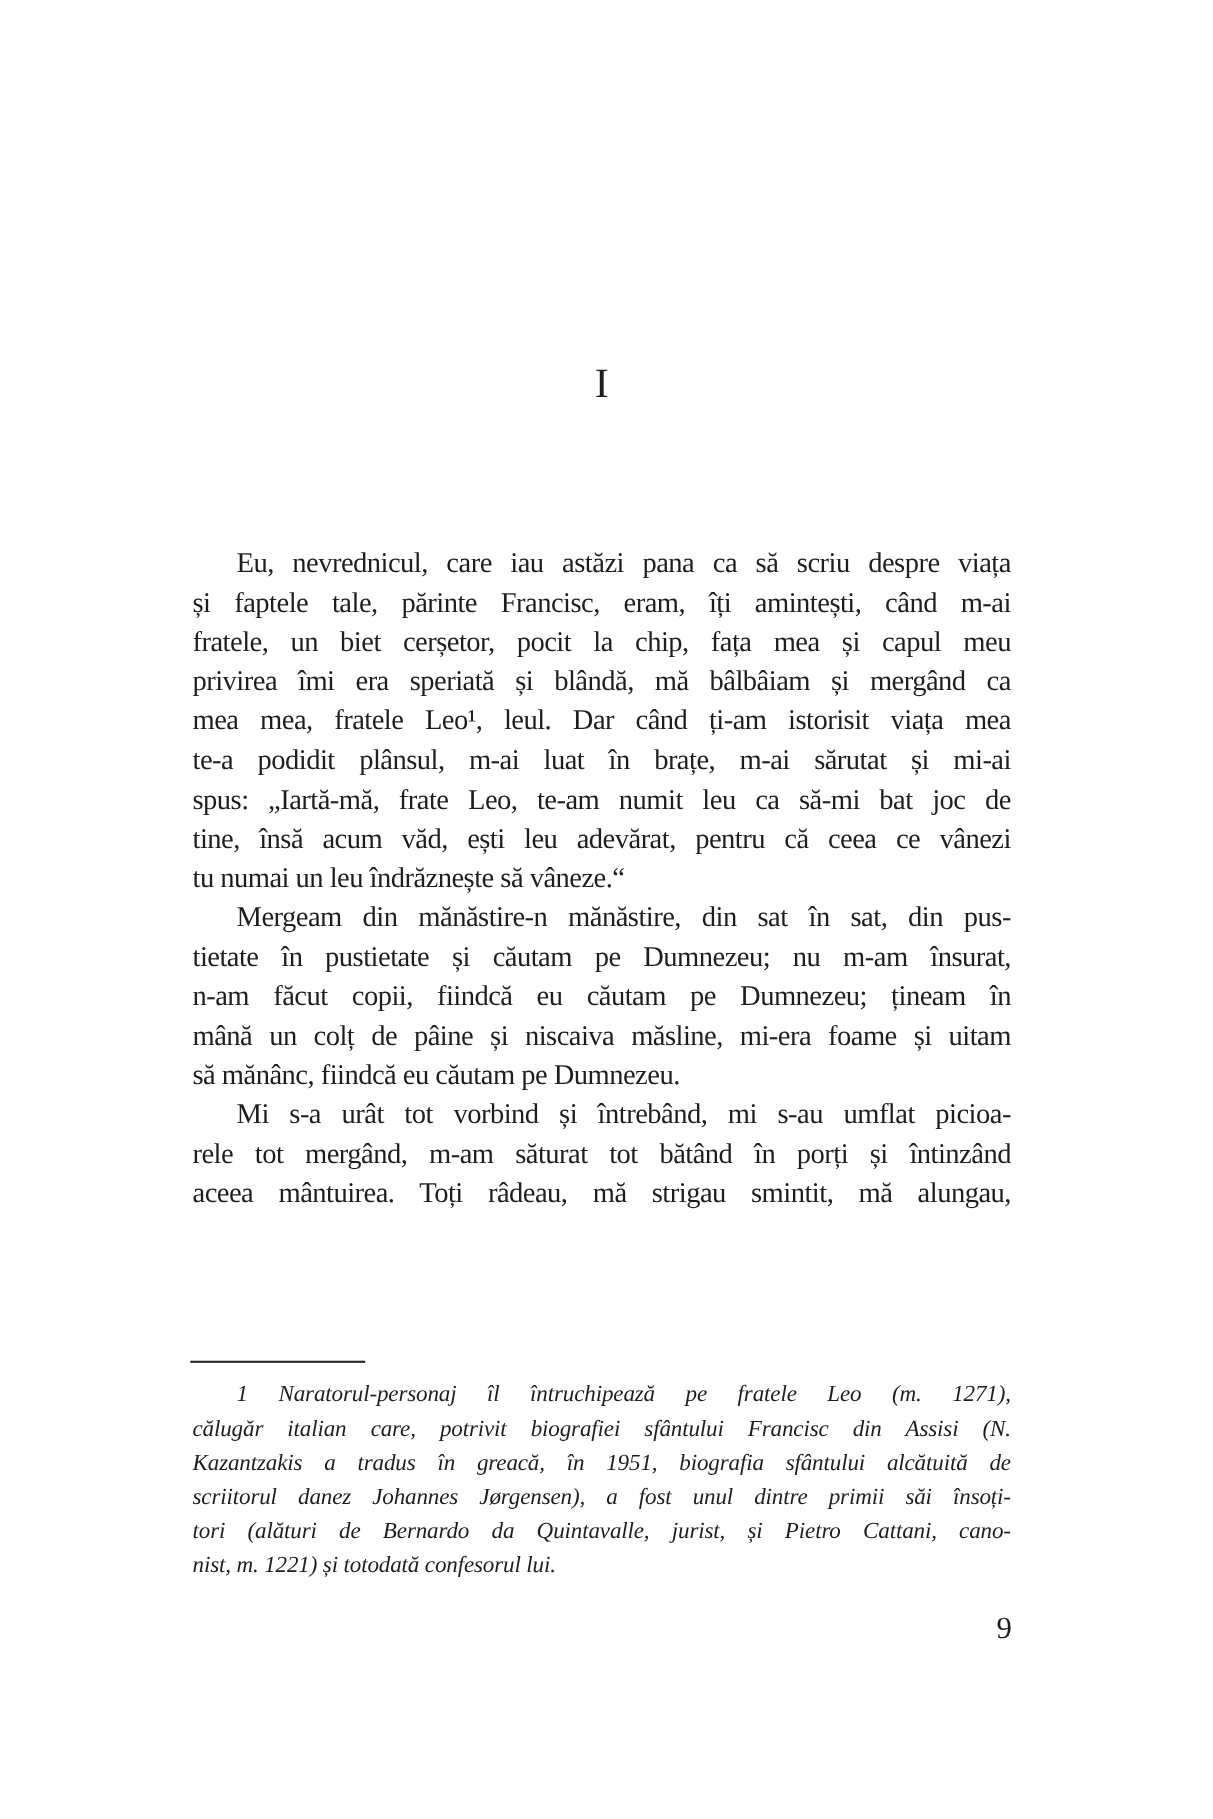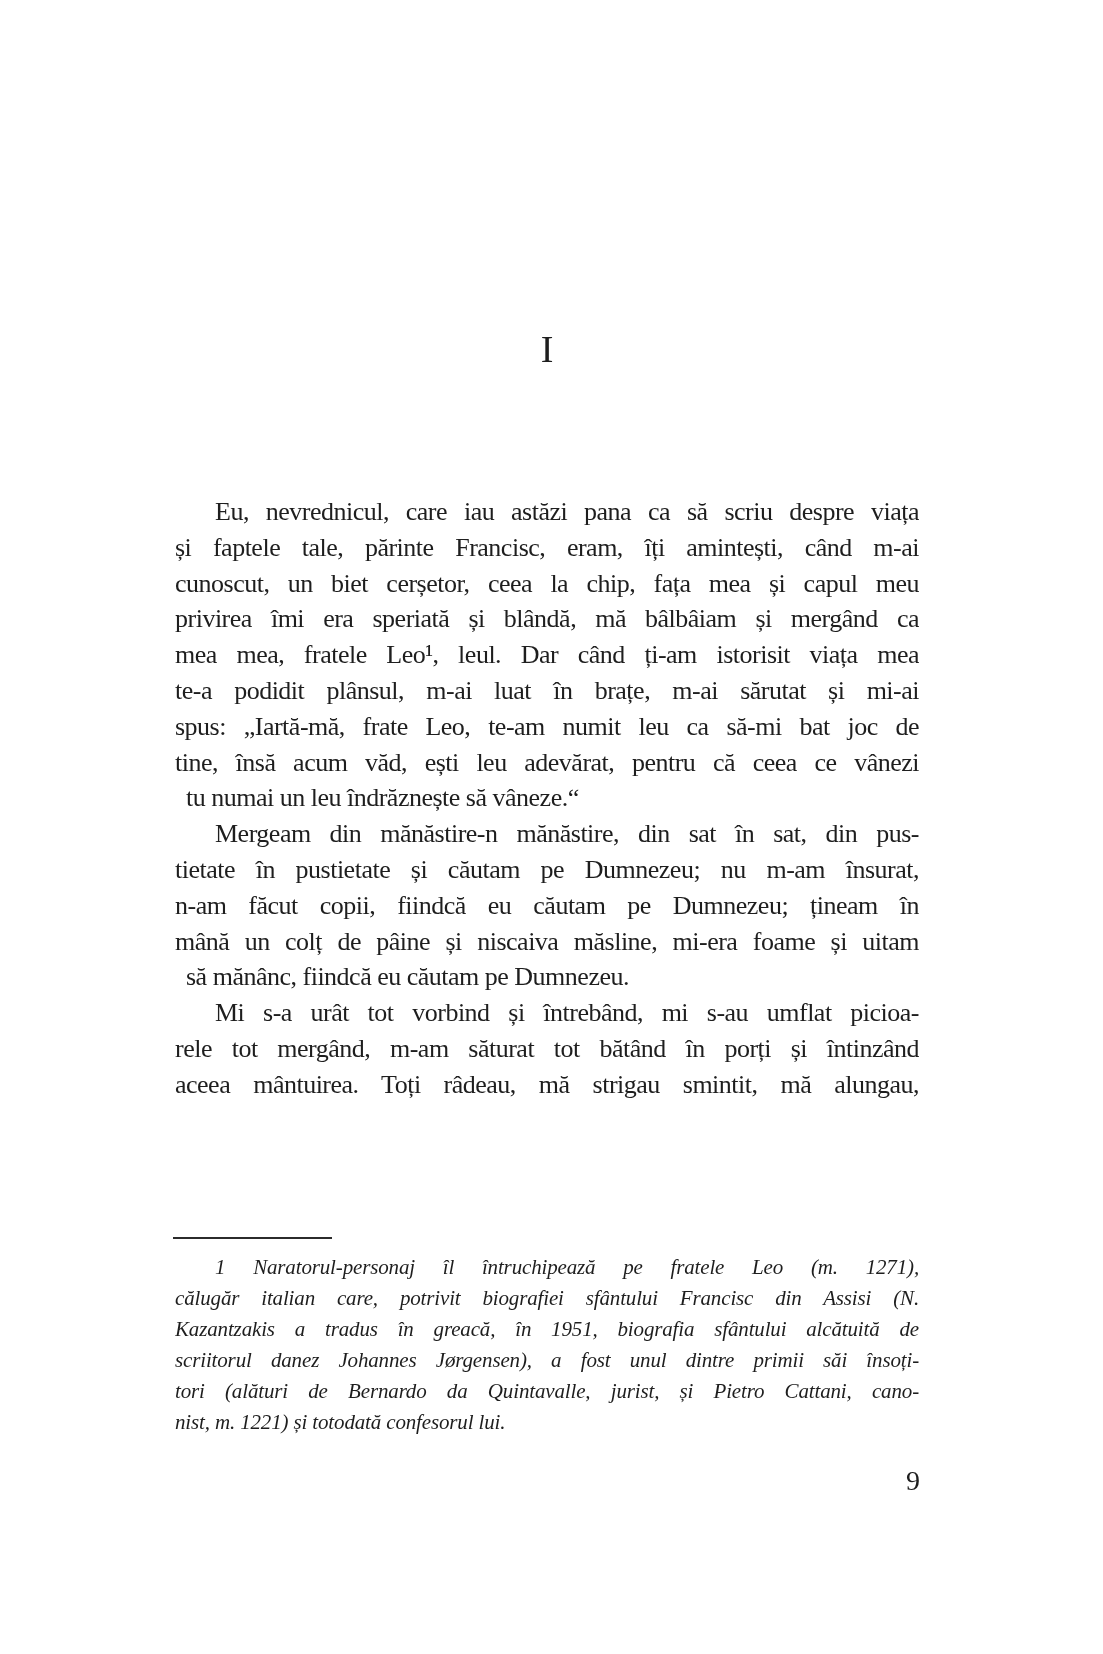--- a/index.html
+++ b/index.html
@@ -30,21 +30,21 @@
     line-height: 35.8px;
     letter-spacing: -0.5px;
   }
   .line {
     height: 35.8px;
     overflow: hidden;
     text-align: justify;
     text-align-last: justify;
   }
   .line.para-start { text-indent: 40px; }
-  .line.para-end { text-align-last: left; margin-left: 11px; }
+  .line.para-end { text-align-last: left; }
   .footnote-rule {
     position: absolute;
     left: 173px;
     top: 1237px;
     width: 159px;
     height: 2px;
     background: #2b2b2b;
   }
   .footnote {
     position: absolute;
@@ -75,21 +75,21 @@
 </style>
 </head>
 <body>
 
 <div class="page">
   <div class="chapter-heading">I</div>
 
   <div class="body-text" id="body-text">
       <div class="line para-start">Eu, nevrednicul, care iau astăzi pana ca să scriu despre viața</div>
       <div class="line">și faptele tale, părinte Francisc, eram, îți amintești, când m-ai</div>
-      <div class="line">cunoscut, un biet cerșetor, ceea la chip, fața mea și capul meu</div>
+      <div class="line">fratele, un biet cerșetor, pocit la chip, fața mea și capul meu</div>
       <div class="line">privirea îmi era speriată și blândă, mă bâlbâiam și mergând ca</div>
       <div class="line">mea mea, fratele Leo¹, leul. Dar când ți-am istorisit viața mea</div>
       <div class="line">te-a podidit plânsul, m-ai luat în brațe, m-ai sărutat și mi-ai</div>
       <div class="line">spus: „Iartă-mă, frate Leo, te-am numit leu ca să-mi bat joc de</div>
       <div class="line">tine, însă acum văd, ești leu adevărat, pentru că ceea ce vânezi</div>
       <div class="line para-end">tu numai un leu îndrăznește să vâneze.“</div>
       <div class="line para-start">Mergeam din mănăstire-n mănăstire, din sat în sat, din pus-</div>
       <div class="line">tietate în pustietate și căutam pe Dumnezeu; nu m-am însurat,</div>
       <div class="line">n-am făcut copii, fiindcă eu căutam pe Dumnezeu; țineam în</div>
       <div class="line">mână un colț de pâine și niscaiva măsline, mi-era foame și uitam</div>

